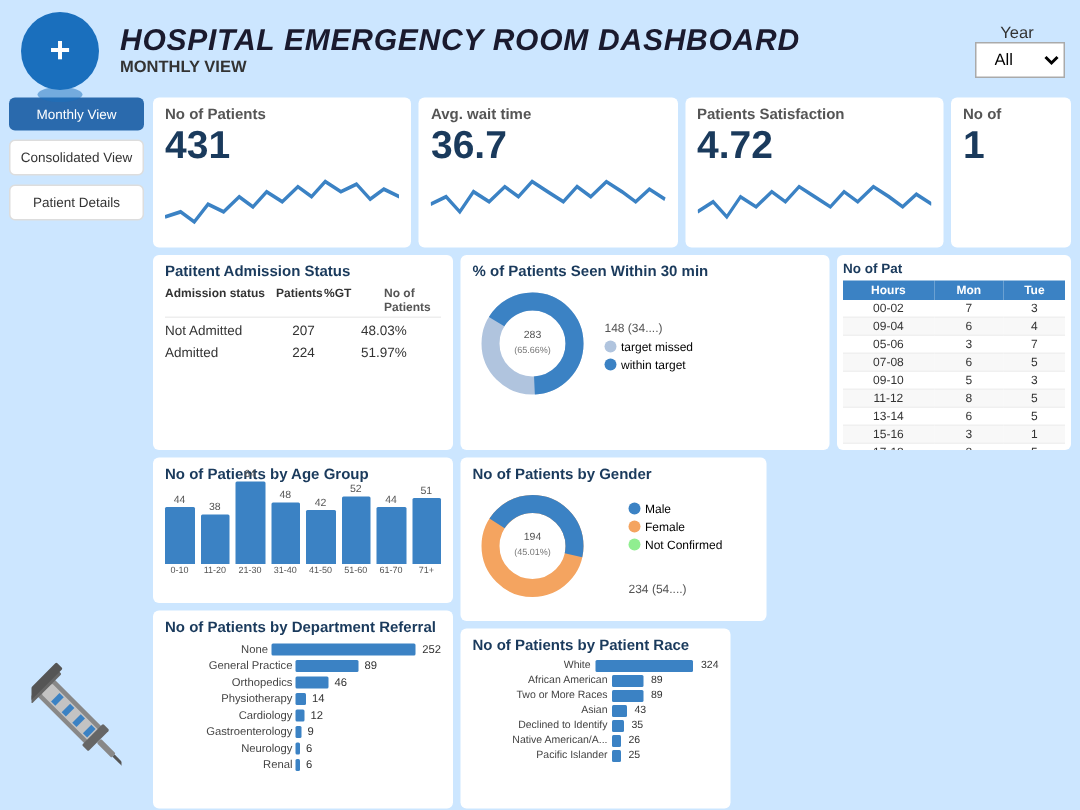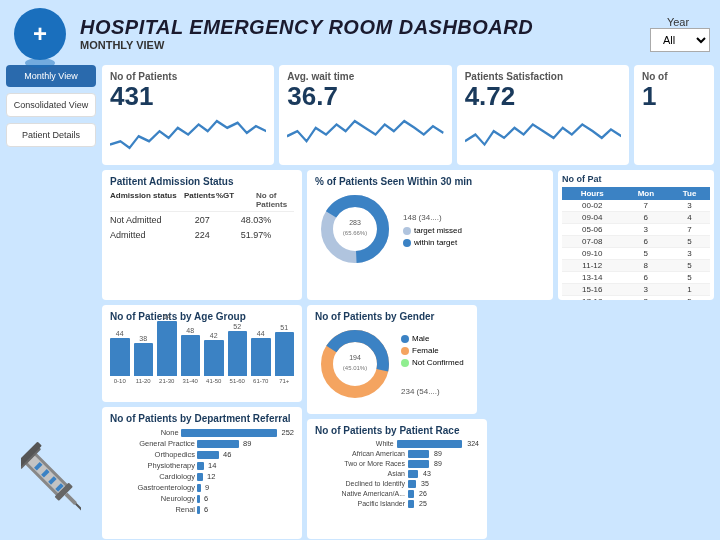--- a/index.html
+++ b/index.html
@@ -310,32 +310,32 @@
       color: #555;
       margin-top: 2px;
       text-align: center;
       white-space: nowrap;
     }
 
     .gender-card {
       background: white;
       border-radius: 4px;
       padding: 6px 8px;
-      width: 170px;
+      width: 204px;
     }
     .gender-title {
       font-size: 10px;
       font-weight: bold;
       color: #1a3a5c;
       margin-bottom: 2px;
     }
     .gender-content {
       display: flex;
       align-items: center;
-      gap: 6px;
+      gap: 24px;
     }
 
     
     .dept-card {
       background: white;
       border-radius: 4px;
       padding: 6px 8px;
       flex: 1;
     }
     .dept-title {

